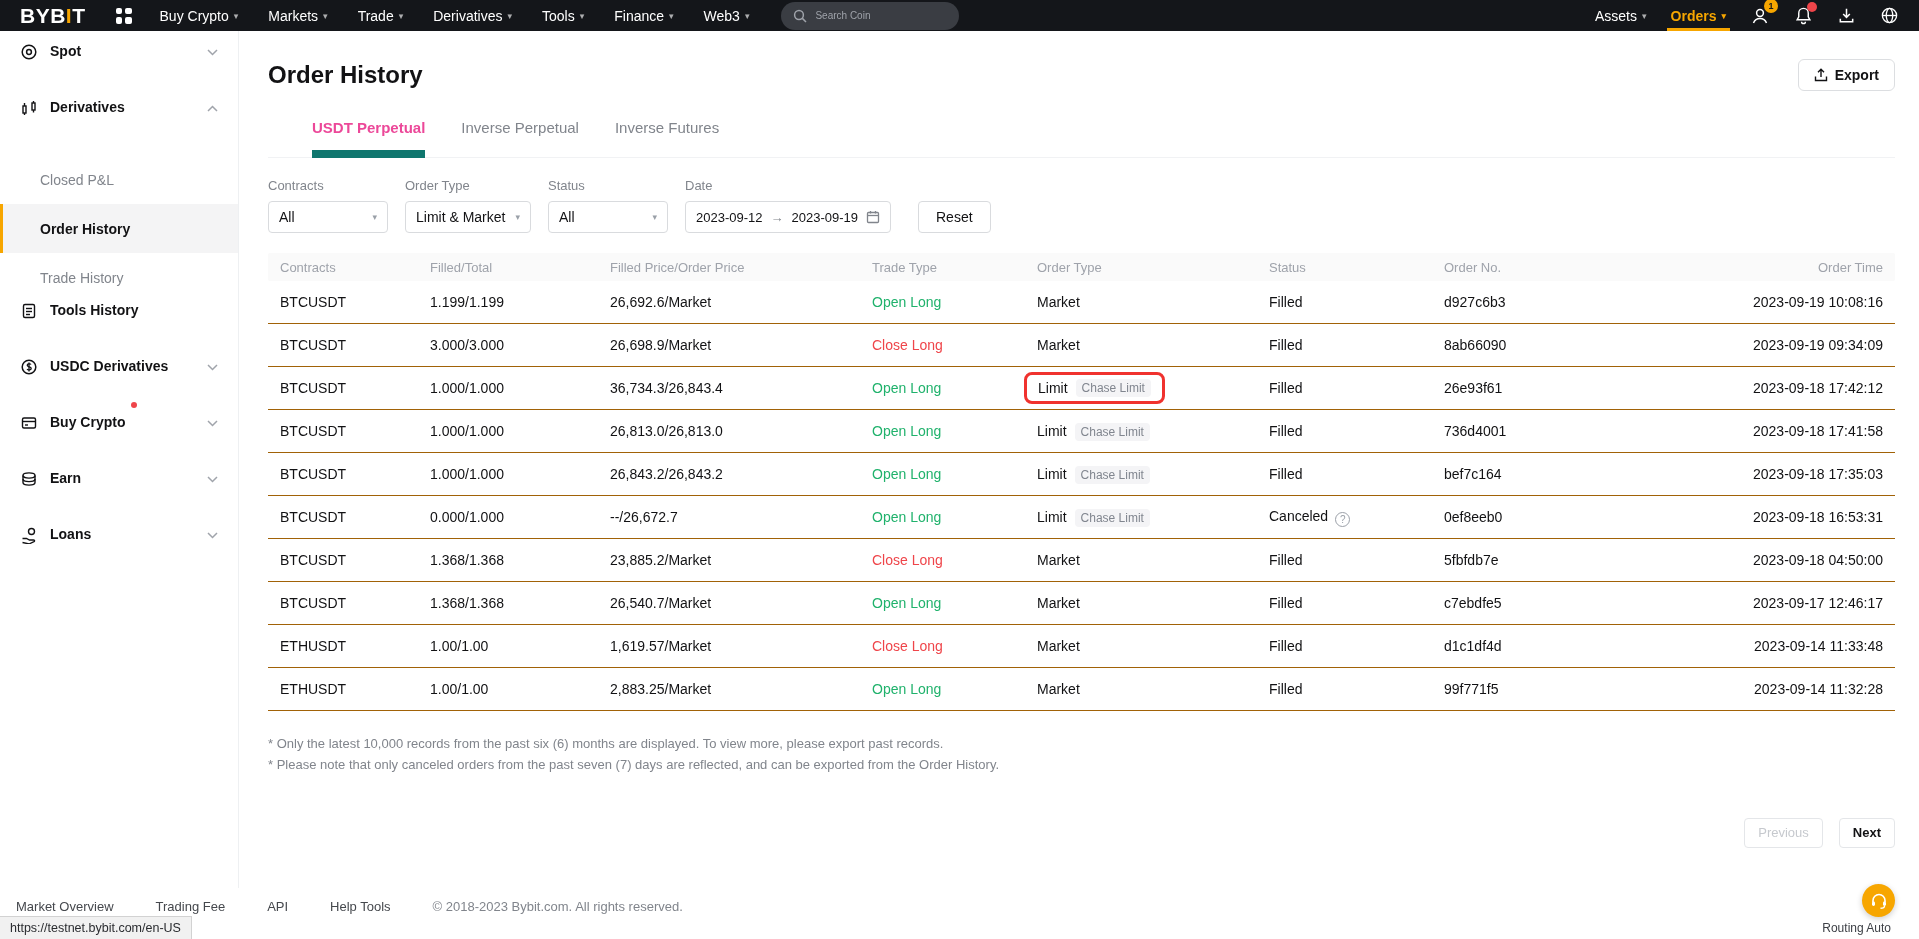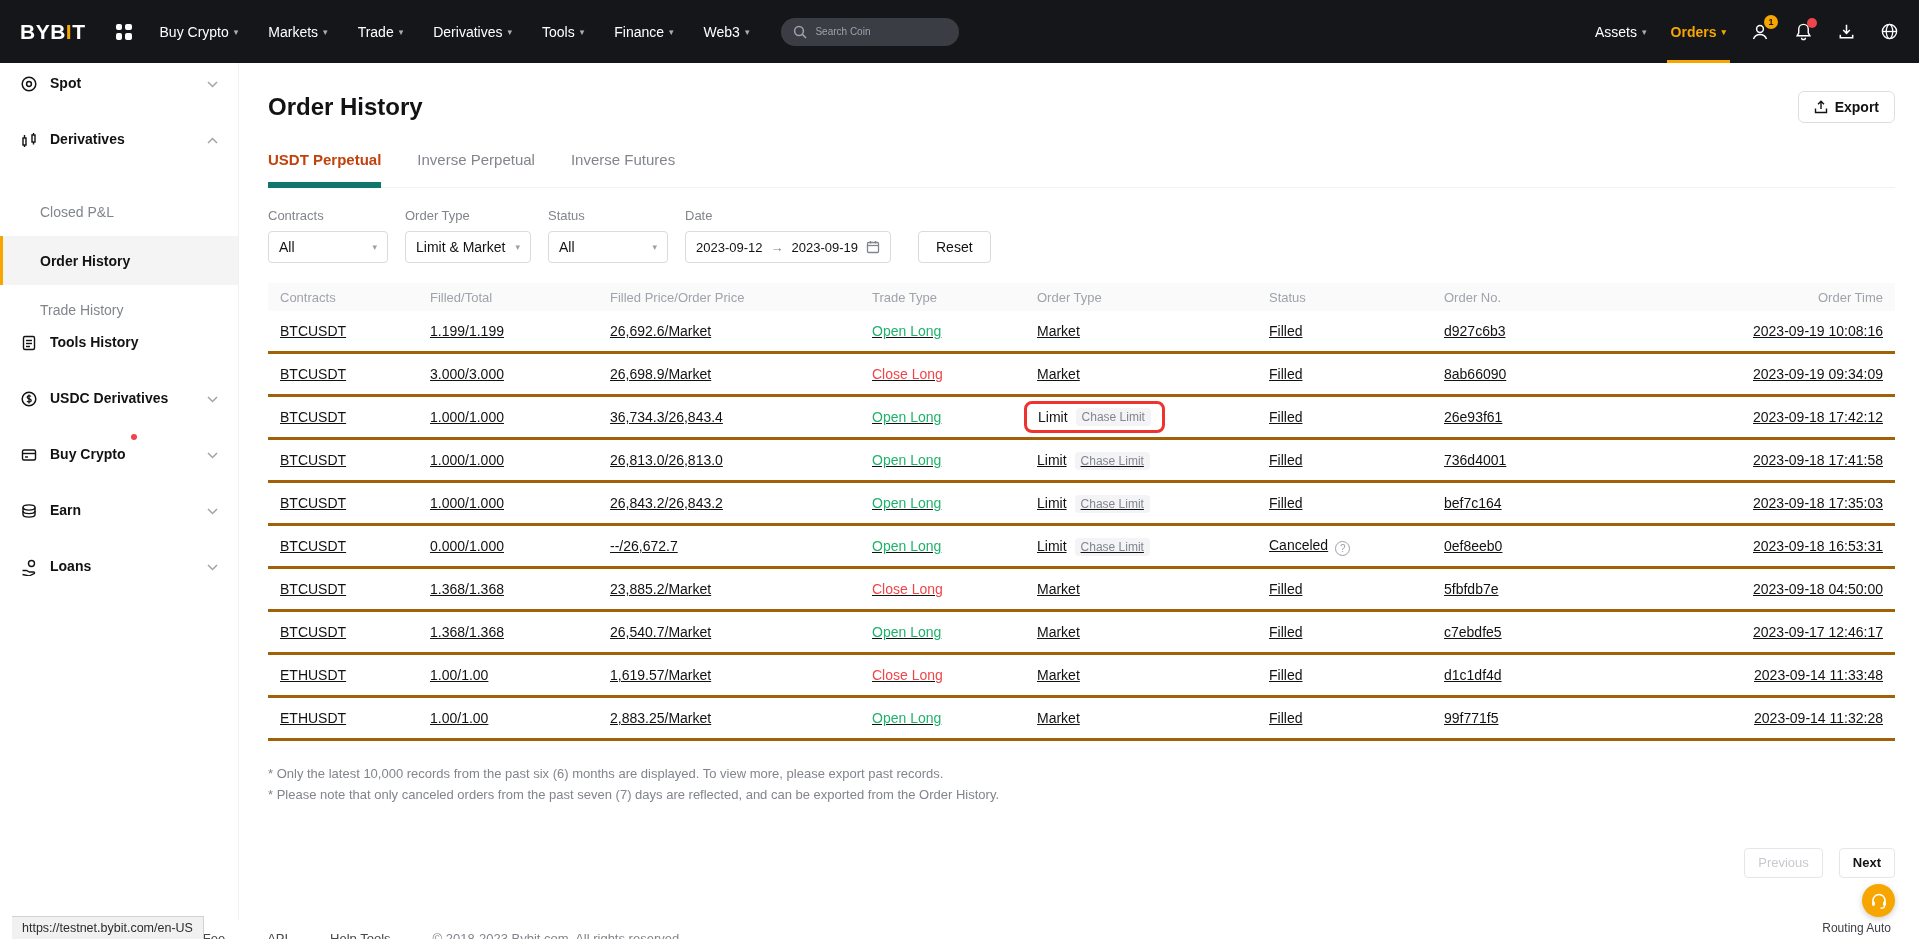--- a/index.html
+++ b/index.html
@@ -1,20 +1,20 @@
 <!DOCTYPE html>
 <html><head>
 <meta charset="utf-8">
 <style>
   * { box-sizing: border-box; margin: 0; padding: 0; }
   html,body { width:1919px; height:939px; overflow:hidden; background:#fff;
     font-family:"Liberation Sans", sans-serif; color:#121214; }
 
   
-  .navbar { height:63px; background:#14161a; display:flex; align-items:center;
+  .navbar { height:31px; background:#14161a; display:flex; align-items:center;
     padding:0 20px; color:#fff; position:relative; z-index:10; }
   .logo { font-size:21px; font-weight:800; letter-spacing:.5px; display:flex; cursor:pointer; }
   .logo .accent { color:#f7a600; }
   .apps-grid { width:16px; height:16px; display:grid; grid-template-columns:1fr 1fr; gap:3px; margin:0 0 0 30px; cursor:pointer; }
   .apps-grid i { background:#fff; border-radius:2px; }
   .nav-menu { display:flex; align-items:center; gap:30px; margin-left:28px; height:100%; }
   .nav-item { display:flex; align-items:center; gap:5px; font-size:14px; cursor:pointer; height:100%; }
   .caret { font-size:9px; color:rgba(255,255,255,.65); }
   .search-pill { margin-left:32px; width:178px; height:28px; background:#3a3d43; border-radius:14px;
     display:flex; align-items:center; padding:0 12px; gap:8px; }
@@ -48,41 +48,41 @@
 
   
   .main { flex:1; padding:28px 24px 0 29px; position:relative; overflow:hidden; }
   .page-head { display:flex; align-items:center; justify-content:space-between; }
   .page-title { font-size:24px; font-weight:700; }
   .export-btn { display:flex; align-items:center; gap:7px; border:1px solid #dcdee1; border-radius:6px;
     background:#fff; padding:7px 15px; font-size:14px; font-weight:600; cursor:pointer; color:#121214; }
 
   .tabs { display:flex; gap:36px; margin-top:28px; border-bottom:1px solid #f1f2f4; }
   .tab { font-size:15px; color:#81858c; padding-bottom:14px; cursor:pointer; }
-  .tab.active { color:#c2410c; font-weight:700; border-bottom:6px solid #0f766e; margin-bottom:-1px; }
+  .tab.active { color:#ec4899; font-weight:700; border-bottom:8px solid #0f766e; margin-bottom:-1px;margin-left:44px; }
 
   .filters { display:flex; gap:17px; margin-top:20px; align-items:flex-end; }
   .fgroup { display:flex; flex-direction:column; gap:8px; }
   .flabel { font-size:13px; color:#81858c; }
   .select { height:32px; min-width:120px; border:1px solid #d9dbde; border-radius:4px; background:#fff;
     display:flex; align-items:center; justify-content:space-between; gap:10px; padding:0 10px; font-size:14px; cursor:pointer; }
   .select .caret { color:#9aa0a8; }
   .datebox { height:32px; border:1px solid #d9dbde; border-radius:4px; display:flex; align-items:center;
     gap:8px; padding:0 10px; font-size:13px; cursor:pointer; }
   .datebox .arrow { color:#81858c; }
   .reset-btn { height:32px; border:1px solid #d9dbde; border-radius:4px; background:#fff; padding:0 17px;
     font-size:14px; font-weight:400; cursor:pointer; margin-left:10px; color:#121214; }
 
   
   .table { margin-top:20px; }
   .thead, .trow { display:grid; grid-template-columns:150px 180px 262px 165px 232px 175px 250px 1fr; align-items:center; }
   .thead { background:#fafafa; height:28px; border-radius:2px; }
   .th { font-size:13px; color:#9fa3ab; padding-left:12px; }
   .th.right, .tcell.right { text-align:right; padding-right:12px; }
-  .trow { height:43px; border-bottom:3px solid #a16207;text-decoration:underline; }
+  .trow { height:43px; border-bottom:1px solid #a16207; }
   .tcell { font-size:14px; padding-left:12px; white-space:nowrap; }
   .tcell.green { color:#20b26c; }
   .tcell.red { color:#ef454a; }
   .chase-tag { font-size:12px; color:#81868f; background:#f4f4f6; border-radius:4px; padding:2px 6px; margin-left:8px; }
   .annotated { display:inline-flex; align-items:center; border:3px solid #f0322e; border-radius:8px;
     padding:4px 11px; margin-left:-13px; }
   .info-icon { display:inline-flex; align-items:center; justify-content:center; width:15px; height:15px;
     border:1px solid #9ba0a8; color:#9ba0a8; border-radius:50%; font-size:10px; margin-left:7px; cursor:pointer; vertical-align:-2px; }
 
   .notes { margin-top:22px; font-size:13px; color:#81858c; line-height:1.65; }
@@ -94,21 +94,21 @@
 
   
   .footer { height:37px; display:flex; align-items:center; padding:0 24px 0 16px; font-size:13px; color:#5c6066; }
   .footer .flink { margin-right:42px; cursor:pointer; color:#45484d; }
   .footer .copyright { color:#81858c; }
   .routing { position:absolute; right:28px; bottom:4px; font-size:12px; color:#3d4046; }
   .chat-fab { position:absolute; right:24px; bottom:22px; width:33px; height:33px; border-radius:50%;
     background:#f7a600; display:flex; align-items:center; justify-content:center; cursor:pointer;
     box-shadow:0 2px 6px rgba(0,0,0,.2); }
   .status-tip { position:absolute; left:0; bottom:0; background:#f1f1f1; border:1px solid #d2d2d2; border-left:none; border-bottom:none;
-    font-size:12.5px; color:#2a2c30; padding:4px 10px;margin-left:12px; }
+    font-size:12.5px; color:#2a2c30; padding:4px 10px; }
 </style>
 </head>
 <body>
 
 <div class="navbar">
   <div class="logo">
     <span>BYB</span>
       <span class="accent">I</span>
       <span>T</span>
   </div>

